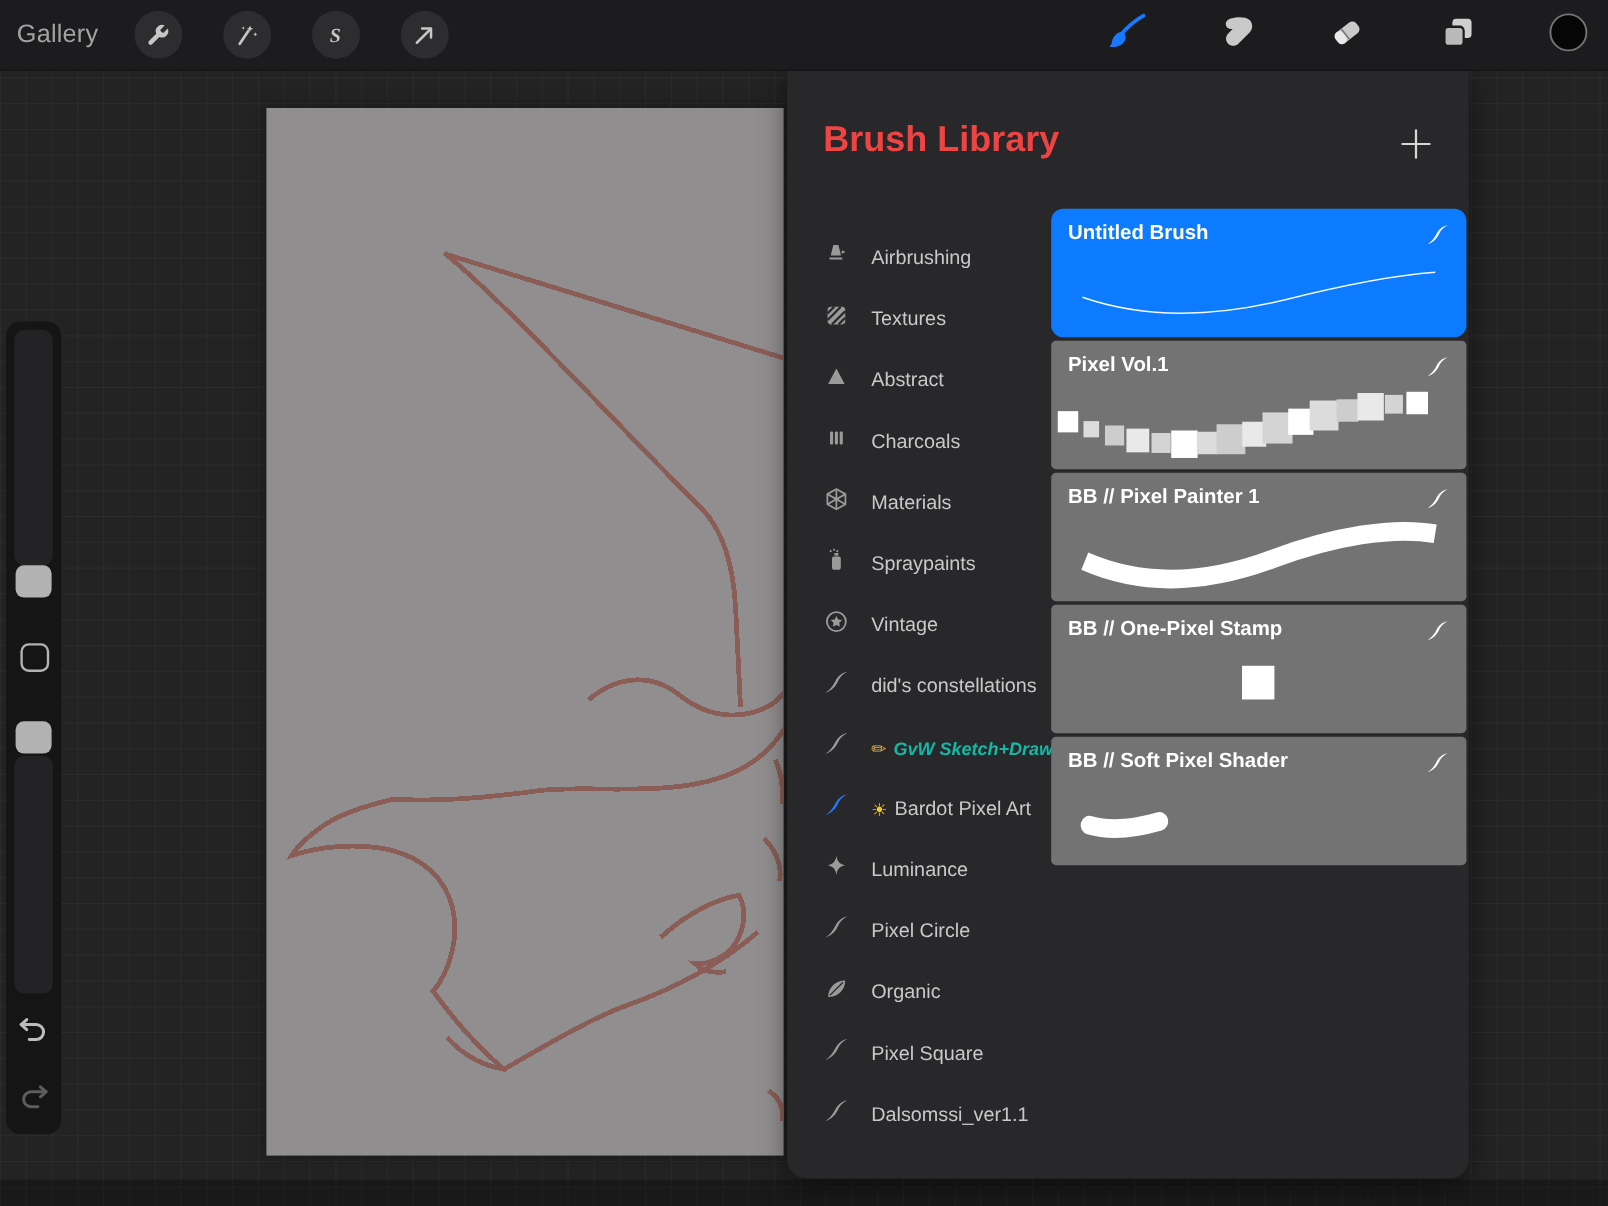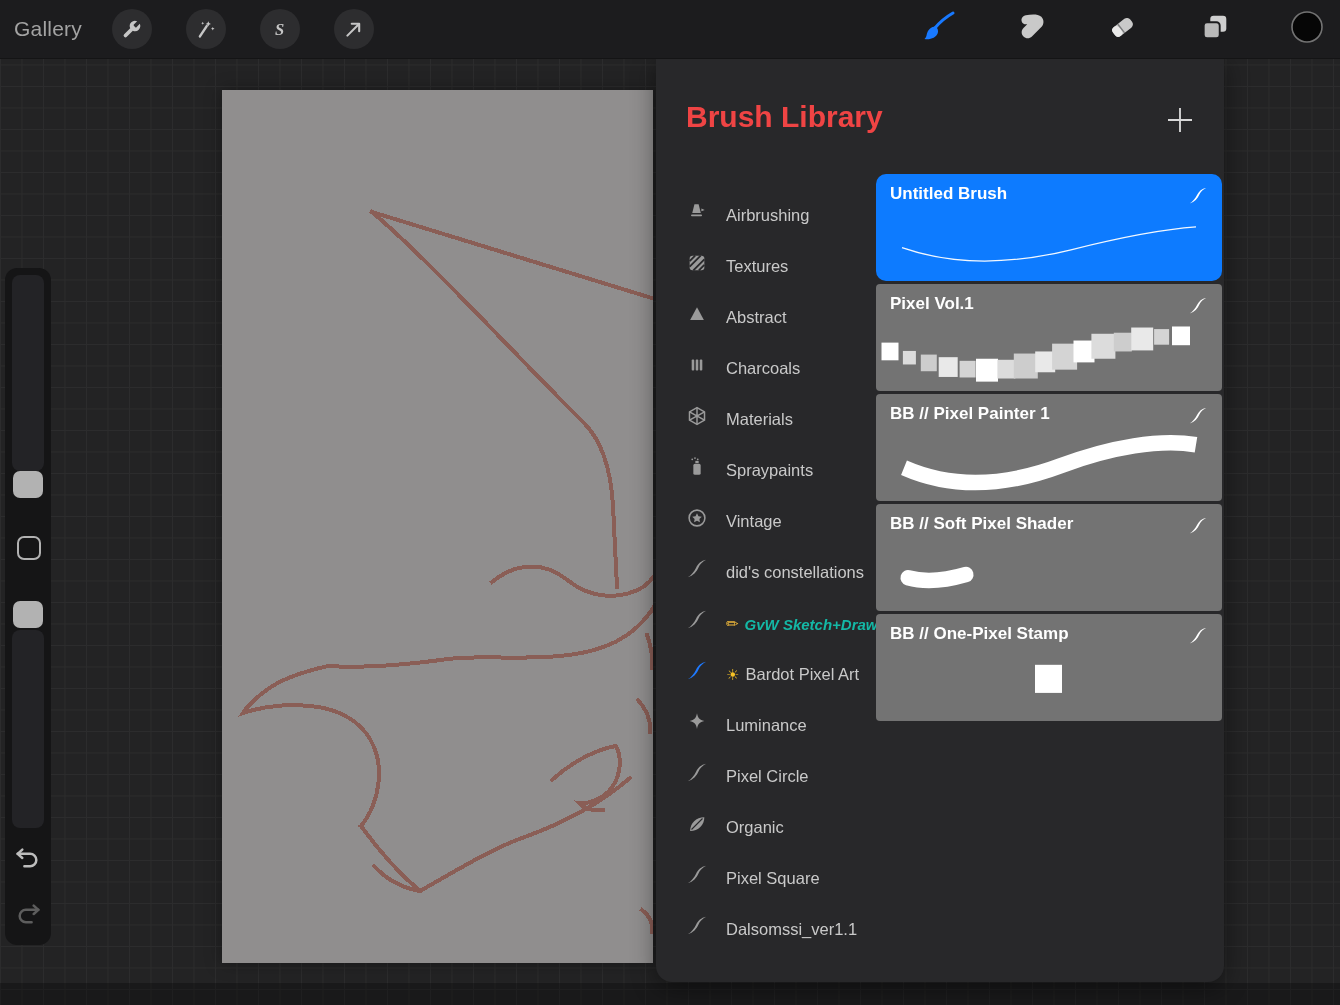--- a/index.html
+++ b/index.html
@@ -397,40 +397,40 @@
               </svg></span>
           </div>
           <div class="preview">
             <svg viewBox="0 0 346 74" preserveAspectRatio="none">
               <path d="M28,42 C80,64 135,58 185,40 C235,22 285,14 320,20" fill="none" stroke="#ffffff" stroke-width="15"></path>
             </svg>
           </div>
         </div>
         <div class="brush-card">
           <div class="card-head">
+            <span class="card-title">BB // One-Pixel Stamp</span>
+            <span class="card-swoosh"><svg viewBox="0 0 24 24" width="20" height="20">
+                <path d="M2,21 C8,19 11.5,15 13.5,10.5 C15,7 18,4 22,2 C16.5,3 13,6.5 11,10.5 C9,14.5 6,18.5 2,21 Z" fill="currentColor"></path>
+              </svg></span>
+          </div>
+          <div class="preview">
+            <svg viewBox="0 0 346 74" preserveAspectRatio="none">
+              <rect x="159" y="20" width="27" height="27" fill="#ffffff"></rect>
+            </svg>
+          </div>
+        </div>
+        <div class="brush-card">
+          <div class="card-head">
             <span class="card-title">BB // Soft Pixel Shader</span>
             <span class="card-swoosh"><svg viewBox="0 0 24 24" width="20" height="20">
                 <path d="M2,21 C8,19 11.5,15 13.5,10.5 C15,7 18,4 22,2 C16.5,3 13,6.5 11,10.5 C9,14.5 6,18.5 2,21 Z" fill="currentColor"></path>
               </svg></span>
           </div>
           <div class="preview">
             <svg viewBox="0 0 346 74" preserveAspectRatio="none">
               <path d="M32,42 C50,47 72,44 90,39" fill="none" stroke="#ffffff" stroke-width="15" stroke-linecap="round"></path>
             </svg>
           </div>
         </div>
-        <div class="brush-card">
-          <div class="card-head">
-            <span class="card-title">BB // One-Pixel Stamp</span>
-            <span class="card-swoosh"><svg viewBox="0 0 24 24" width="20" height="20">
-                <path d="M2,21 C8,19 11.5,15 13.5,10.5 C15,7 18,4 22,2 C16.5,3 13,6.5 11,10.5 C9,14.5 6,18.5 2,21 Z" fill="currentColor"></path>
-              </svg></span>
-          </div>
-          <div class="preview">
-            <svg viewBox="0 0 346 74" preserveAspectRatio="none">
-              <rect x="159" y="20" width="27" height="27" fill="#ffffff"></rect>
-            </svg>
-          </div>
-        </div>
       </div>
   </div>
 
 </div>
 
 </body></html>

